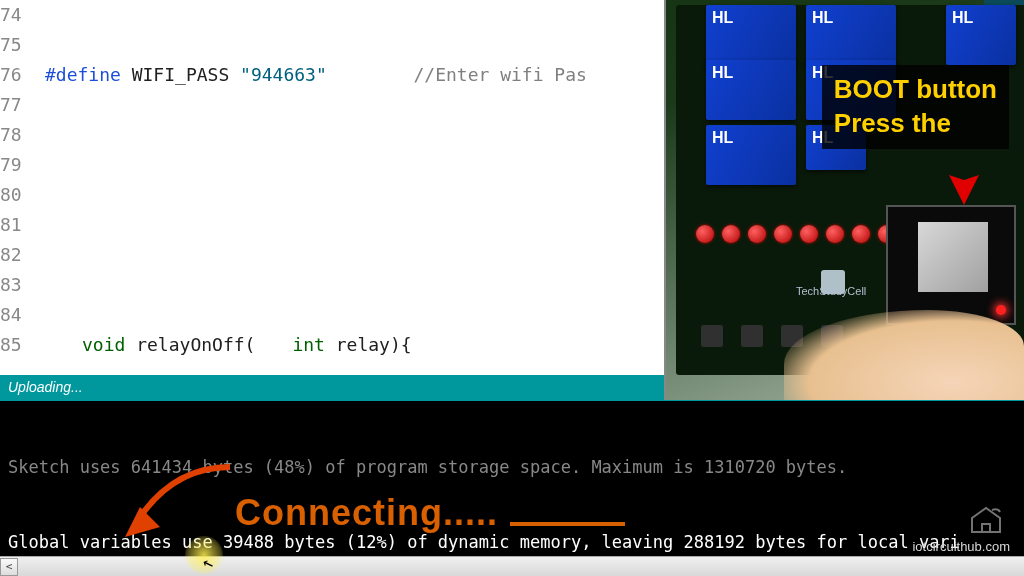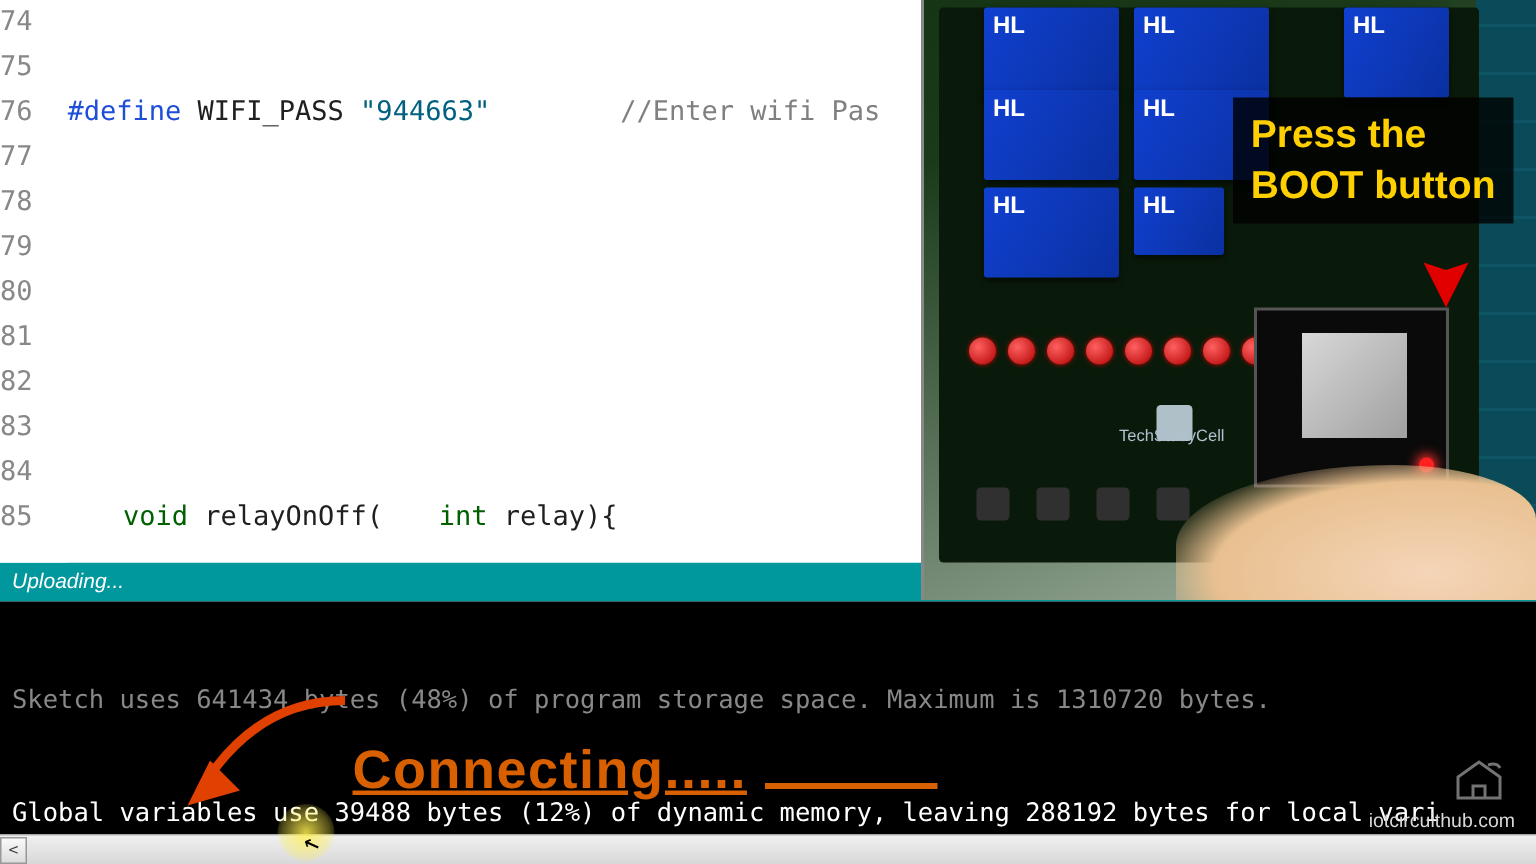--- a/index.html
+++ b/index.html
@@ -80,21 +80,21 @@
     justify-content: center;
     font-size: 11px;
     color: #444;
   }
   .scroll-track { flex: 1; height: 18px; position: relative; }
 
   .board-photo {
     position: absolute;
     top: 0;
     right: 0;
-    width: 410px;
+    width: 360px;
     height: 400px;
     background: linear-gradient(160deg, #153515 0%, #1a3a1a 20%, #a8b8a8 100%);
     border-left: 2px solid #888;
   }
   .pcb {
     position: absolute;
     top: 5px; left: 10px;
     width: 360px; height: 370px;
     background: #0a1a0a;
     border-radius: 3px;
@@ -148,21 +148,20 @@
   .arrow-boot svg { width: 100%; height: 100%; }
 
   .annotation-connecting {
     position: absolute;
     top: 492px; left: 235px;
     color: #d86000;
     font-family: Arial, sans-serif;
     font-weight: bold;
     font-size: 36px;
     letter-spacing: 1px;
-    text-decoration: underline;
   }
   .conn-underline {
     position: absolute;
     top: 522px; left: 510px;
     width: 115px;
     border-top: 4px solid #d86000;
   }
   .arrow-conn {
     position: absolute;
     top: 462px; left: 115px;
@@ -287,22 +286,22 @@
     </div>
     <div class="esp32">
       <div class="esp-chip"></div>
       <div style="position:absolute;bottom:8px;right:8px;width:10px;height:10px;background:#ff2020;border-radius:50%;box-shadow:0 0 8px #ff2020" class="red-led-active"></div>
     </div>
   </div>
   <div class="finger"></div>
 </div>
 
 <div class="annotation-boot">
+  <div>BOOT button</div>
   <div>Press the</div>
-  <div>BOOT button</div>
 </div>
 <div class="arrow-boot">
   <svg viewBox="0 0 40 60">
       <path d="M20 0 L20 35 L5 30 L20 60 L35 30 L20 35 Z" fill="#e00000"></path>
     </svg>
 </div>
 
 <div class="annotation-connecting">Connecting.....</div>
 <div class="conn-underline"></div>
 <div class="arrow-conn">

